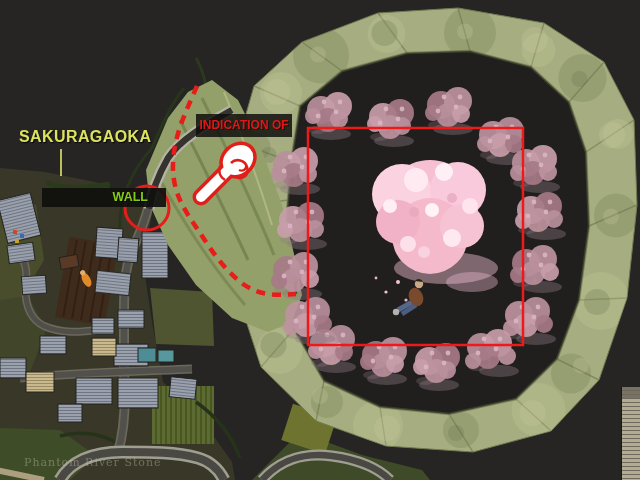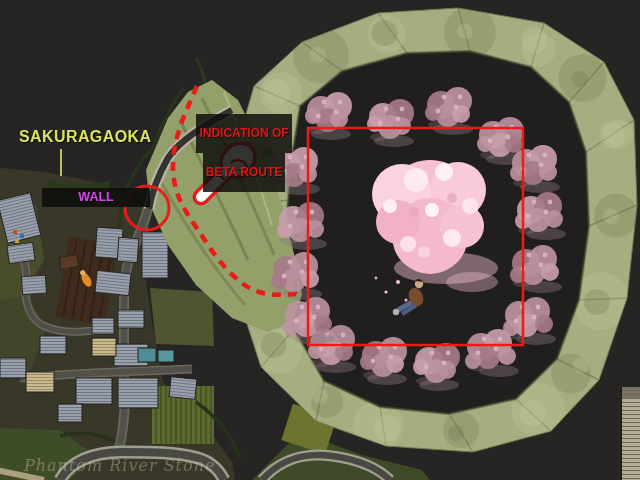--- a/index.html
+++ b/index.html
@@ -11,32 +11,32 @@
   .label{position:absolute;font-weight:bold;white-space:nowrap;}
   .lbl-region{
     left:19px;top:128px;font-size:16px;letter-spacing:.4px;color:#dde35f;
     text-shadow:1px 1px 1px rgba(0,0,0,.85);
   }
   .region-pointer{
     position:absolute;left:60px;top:149px;width:2px;height:27px;
     background:rgba(214,220,102,.85);
   }
   .lbl-wall{
-    left:42px;top:188px;width:88px;text-align:center;
-    background:rgba(15,15,13,.92);color:#d946ef;font-size:12.5px;line-height:1.2;
-    padding:2px 10px;text-shadow:1px 1px 0 rgba(0,0,0,.6);
+    left:42px;top:188px;width:88px;text-align:right;
+    background:rgba(15,15,13,.92);color:#84cc16;font-size:12.5px;line-height:1.2;
+    padding:2px 18px;text-shadow:1px 1px 0 rgba(0,0,0,.6);
   }
   .lbl-route{
     left:190px;top:114px;width:108px;text-align:center;color:#e31616;
     font-size:12px;line-height:1.25;text-shadow:1px 1px 0 rgba(0,0,0,.6);
   }
-  .lbl-route span{background:rgba(15,15,13,.85);padding:12px 3px;display:inline-block;}
+  .lbl-route span{background:rgba(15,15,13,.85);padding:4px 3px;display:inline-block;}
   .watermark{
     position:absolute;left:24px;top:456px;font-family:"DejaVu Serif",serif;
-    font-style:italic;font-size:16px;letter-spacing:1px;color:rgba(205,205,185,.38);
+    font-size:11px;letter-spacing:1px;color:rgba(205,205,185,.38);
   }
   .roof-strip{
     position:absolute;left:621px;top:387px;width:19px;height:93px;
     background:repeating-linear-gradient(180deg,#b3ab93 0 3px,#6e695a 3px 4px);
     border-left:1px solid #191917;
   }
   .roof-strip .cap{position:absolute;left:0;top:0;width:100%;height:11px;background:#6c675b;opacity:.85;}
 </style>
 </head>
 <body>
@@ -476,21 +476,20 @@
 
   <div class="label lbl-region">SAKURAGAOKA</div>
   <div class="region-pointer"></div>
 
   <div class="label lbl-wall">
     <div>WALL</div>
   </div>
 
   <div class="label lbl-route">
     <div><span>INDICATION OF</span></div>
-    <div><span>BETA ROUTE</span></div>
   </div>
 
   <div class="watermark">Phantom River Stone</div>
 
   <div class="roof-strip">
       <div class="cap"></div>
     </div>
 </div>
 
 </body></html>

